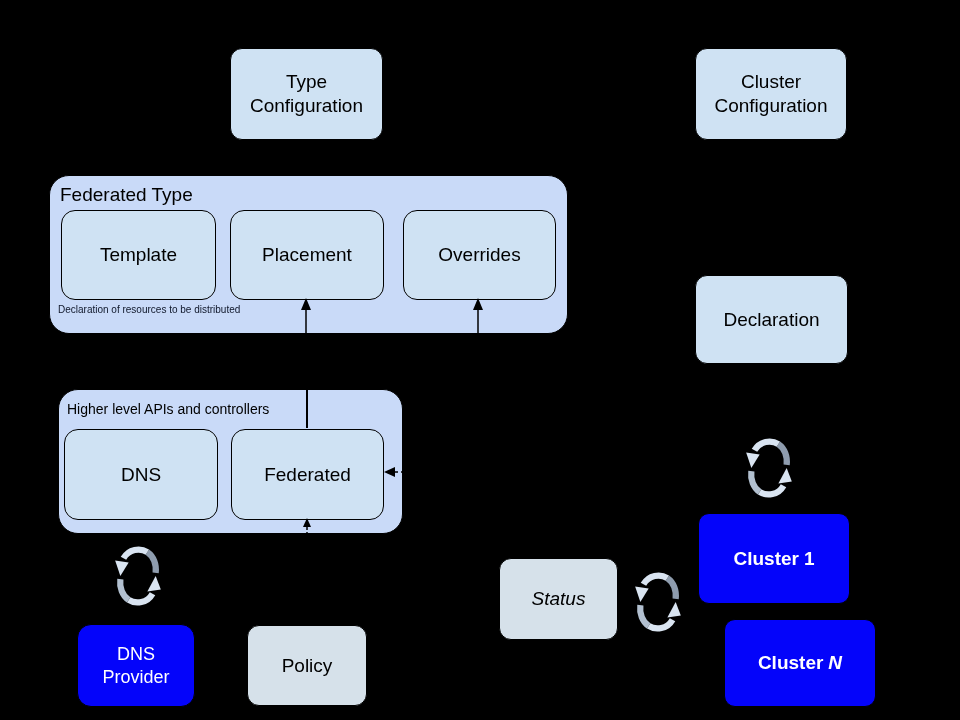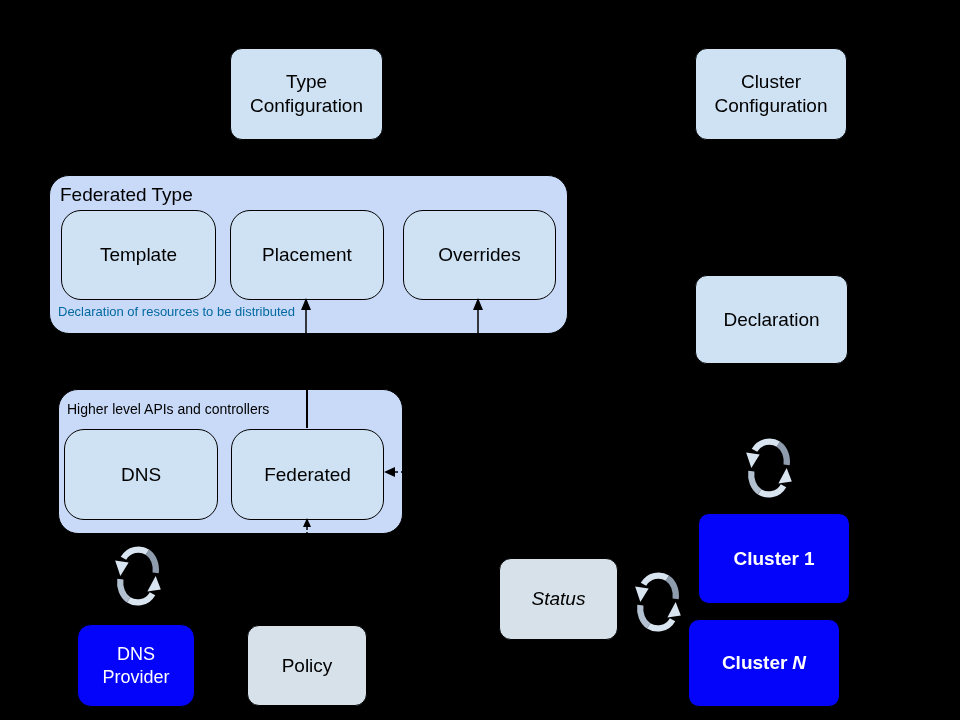--- a/index.html
+++ b/index.html
@@ -8,28 +8,28 @@
     font-family:"Liberation Sans",sans-serif;overflow:hidden;margin-top:31px;
   }
   .node{
     position:absolute;display:flex;align-items:center;justify-content:center;
     text-align:center;box-sizing:border-box;border:1px solid #000;
     white-space:pre-line;line-height:1.25;
   }
   .light{background:#cfe2f3;color:#000;border-radius:12px;font-size:19px;}
   .graylight{background:#d6e1ea;color:#000;border-radius:12px;font-size:19px;}
   .blue{background:#0404fa;color:#fff;border-radius:11px;font-size:19px;font-weight:bold;}
-  .inner{background:#cfe2f3;color:#000;border-radius:20px;font-size:19px;}
+  .inner{background:#cfe2f3;color:#000;border-radius:14px;font-size:19px;}
   .container{
     position:absolute;background:#c9daf8;border:1px solid #000;
     border-radius:20px;box-sizing:border-box;
   }
   .container-title{position:absolute;color:#000;font-size:19px;white-space:nowrap;}
   .container-title.small{font-size:14px;}
-  .container-caption{position:absolute;color:#0369a1;font-size:13px;white-space:nowrap;}
+  .container-caption{position:absolute;color:#0f172a;font-size:10px;white-space:nowrap;}
   .arrow{position:absolute;}
   .vline{position:absolute;width:2px;background:#000;}
   .sync{position:absolute;}
   .suffix{margin-left:5px;}
   .italic{font-style:italic;}
 </style>
 </head>
 <body>
 
 <div class="stage">
@@ -82,21 +82,21 @@
 
   <div class="node blue" style="left:77px;top:593px;width:118px;height:83px;font-weight:normal;font-size:18px;border-radius:14px;">
     <span>DNS
 Provider</span>
   </div>
 
   <div class="node blue" style="left:698px;top:482px;width:152px;height:91px;">
     <span><span>Cluster</span><span class="suffix">1</span></span>
   </div>
 
-  <div class="node blue" style="left:688px;top:588px;width:152px;height:88px;">
+  <div class="node blue" style="left:724px;top:588px;width:152px;height:88px;">
     <span><span>Cluster</span><span class="suffix italic">N</span></span>
   </div>
 
   <svg class="arrow" style="left:299px;top:266px;" width="14" height="37" viewBox="0 0 14 37">
     <polygon points="7,1 2,13 12,13" fill="#000"></polygon>
     <line x1="7" y1="12" x2="7" y2="37" stroke="#000" stroke-width="1.5"></line>
   </svg>
 
   <svg class="arrow" style="left:471px;top:266px;" width="14" height="37" viewBox="0 0 14 37">
     <polygon points="7,1 2,13 12,13" fill="#000"></polygon>

